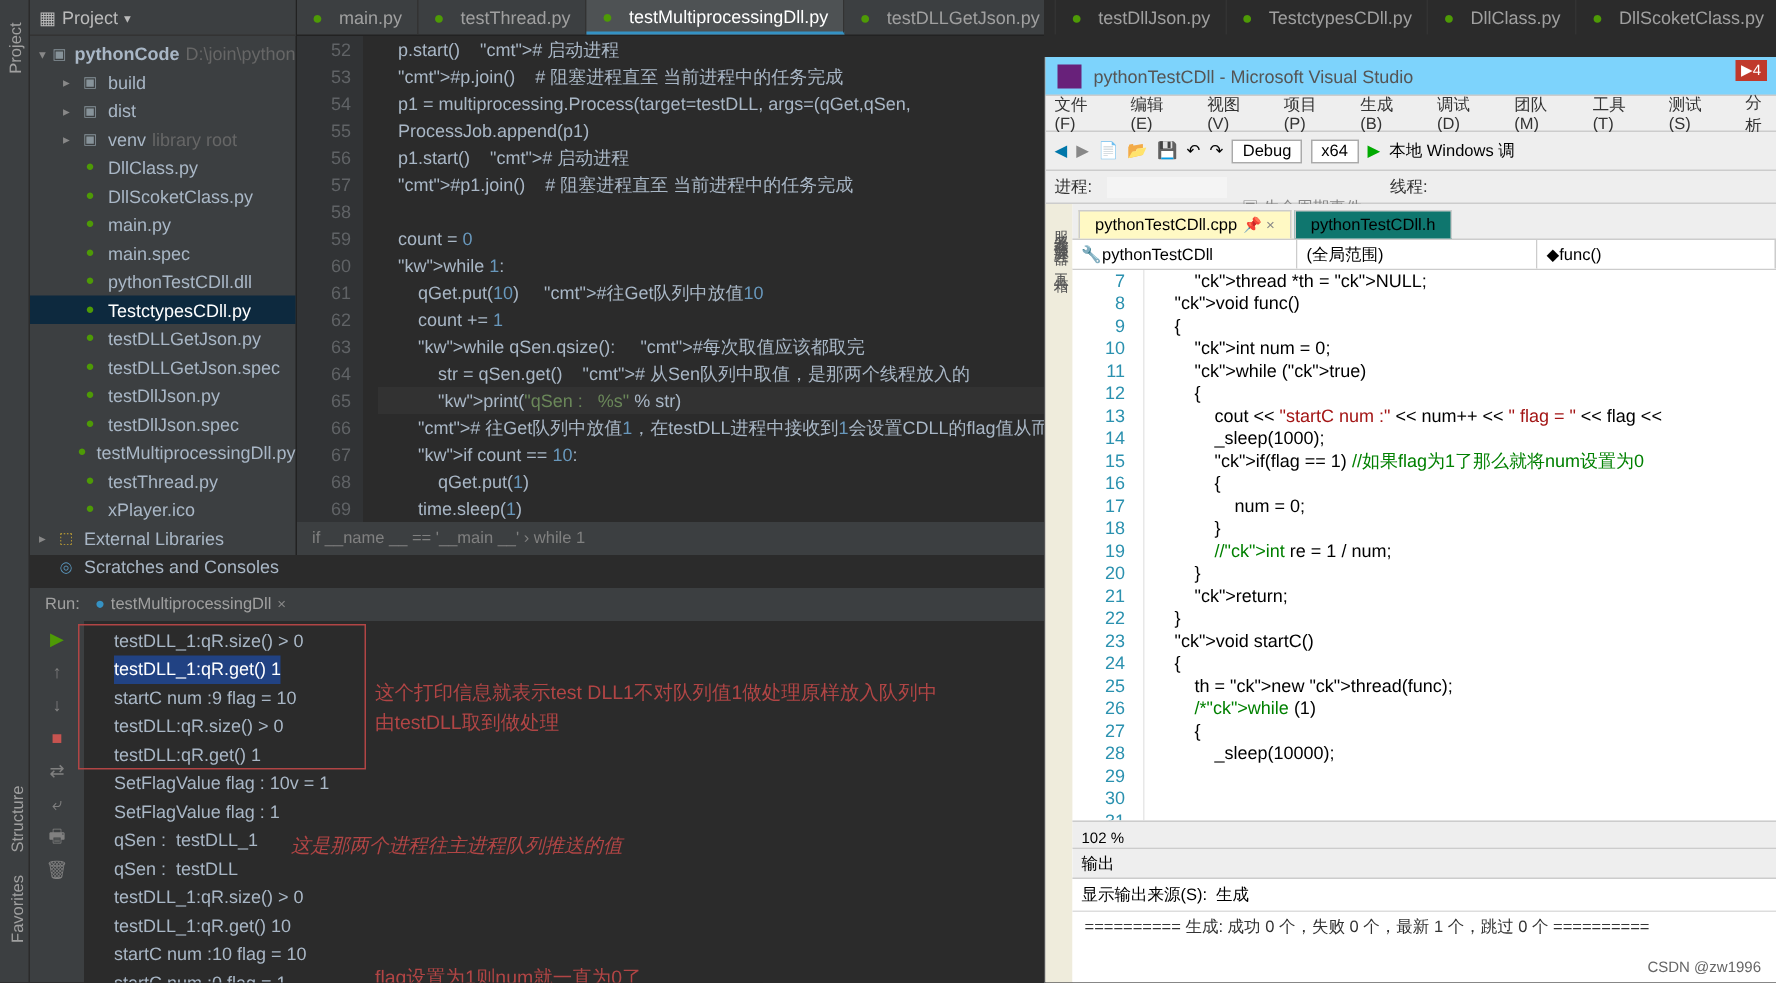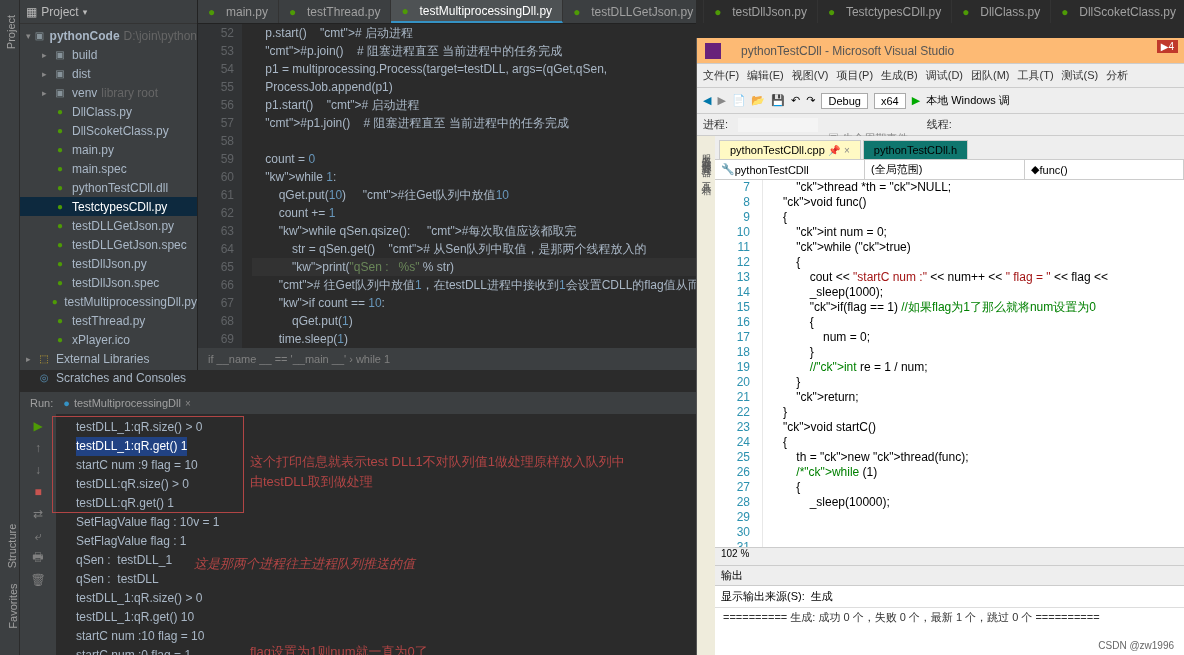--- a/index.html
+++ b/index.html
@@ -46,23 +46,23 @@
 .run-toolbar { width: 36px; background: #3c3f41; display: flex; flex-direction: column; align-items: center; padding-top: 4px; gap: 6px; }
 .run-toolbar div { width: 16px; height: 16px; display:flex; align-items:center; justify-content:center; color: #808080; cursor: pointer; }
 .run-out { flex: 1; font-family: 'Consolas', monospace; font-size: 12px; padding: 4px 0 0 20px; line-height: 19px; position: relative; }
 .run-out .line { height: 19px; white-space: pre; color: #a9b7c6; }
 .run-out .box { position: absolute; border: 1px solid #b14545; }
 .run-out .anno { position: absolute; color: #b14545; font-size: 13px; white-space: nowrap; }
 .run-out .sel { background: #214283; color: #fff; display:inline-block; }
 
 
 .vs { position: absolute; right: 0; top: 38px; width: 488px; bottom: 0; background: #fff; color: #000; border-left: 1px solid #555; font-size: 12px; display:flex; flex-direction:column; }
-.vs-title { height: 26px; background: #fdba74; display: flex; align-items: center; padding: 0 8px; color: #555; border-bottom: 1px solid #ccc; gap: 12px; }
+.vs-title { height: 26px; background: #7dd3fc; display: flex; align-items: center; padding: 0 8px; color: #555; border-bottom: 1px solid #ccc; }
 .vs-title .logo { width:16px; height:16px; background:#68217a; margin-right:8px; }
-.vs-menu { height: 24px; background: #eee; display: flex; align-items: center; padding: 0 6px; gap: 8px; border-bottom: 1px solid #ccc; font-size: 11px; color: #333; }
+.vs-menu { height: 24px; background: #eee; display: flex; align-items: center; padding: 0 6px; gap: 27px; border-bottom: 1px solid #ccc; font-size: 11px; color: #333; }
 .vs-menu span { cursor: pointer; }
 .vs-tool { height: 26px; background: #eee; display: flex; align-items: center; padding: 0 6px; gap: 6px; border-bottom: 1px solid #ccc; font-size: 11px; }
 .vs-tool .sel { border: 1px solid #aaa; padding: 1px 6px; background: #fff; }
 .vs-tool .green { color: #0a0; }
 .vs-tool2 { height: 22px; background: #eee; display: flex; align-items: center; padding: 0 6px; gap: 10px; border-bottom: 1px solid #ccc; font-size: 11px; color: #333; }
 .vs-side { width: 18px; background: #efecdc; color: #555; display:flex; align-items:flex-start; justify-content:center; padding-top:10px; }
 .vs-side span { writing-mode: vertical-rl; font-size: 10px; letter-spacing: 2px; }
 
 .vs-tabs { height: 24px; background: #eee; display: flex; align-items: flex-end; border-bottom: 1px solid #ccc; padding-left: 4px; }
 .vs-tab { padding: 3px 10px; background: #fff; border: 1px solid #ccc; border-bottom: none; margin-right: 2px; font-size: 11px; cursor:pointer; }
@@ -76,21 +76,21 @@
 .vs-code-wrap { flex:1; display:flex; min-height:0; }
 .vs-code { flex: 1; font-family: 'Consolas', monospace; font-size: 12px; display: flex; overflow:hidden; }
 .vs-ln { width: 48px; background: #fff; color: #2b91af; text-align: right; padding-right: 12px; line-height: 15px; border-right:1px solid #e8e8e8; }
 .vs-src { flex: 1; line-height: 15px; white-space: pre; padding-left: 20px; position:relative; }
 .cs { color: #a31515; }
 .cc { color: #008000; }
 .vs-out { height: 90px; border-top: 1px solid #ccc; background: #fff; display:flex; flex-direction:column; }
 .vs-out-hdr { height: 20px; background: #eee; padding: 2px 6px; font-size: 11px; border-bottom:1px solid #ccc; }
 .vs-out-bar { height: 22px; display: flex; align-items: center; padding: 0 6px; font-size: 11px; gap: 6px; border-bottom:1px solid #ddd; }
 .vs-out-body { flex:1; font-family: Liberation Sans, sans-serif; font-size: 11px; padding: 2px 8px; color: #333; }
-.vs-zoom { height:18px; background:#eee; border-top:1px solid #ccc; padding:0 6px; font-size:10px; display:flex; align-items:flex-start; }
+.vs-zoom { height:18px; background:#eee; border-top:1px solid #ccc; padding:0 6px; font-size:10px; display:flex; align-items:flex-end; }
 
 .watermark { position: absolute; right: 10px; bottom: 4px; font-size: 10px; color: #666; }
 .badge { position:absolute; right:6px; top:40px; background:#c0392b; color:#fff; font-size:10px; padding:1px 4px; }
 </style>
 </head>
 <body>
 
 <div class="left-gutter">
   <span style="top:26px; left:-6px;">Project</span>
   <span style="top:540px; left:-10px;">Structure</span>

